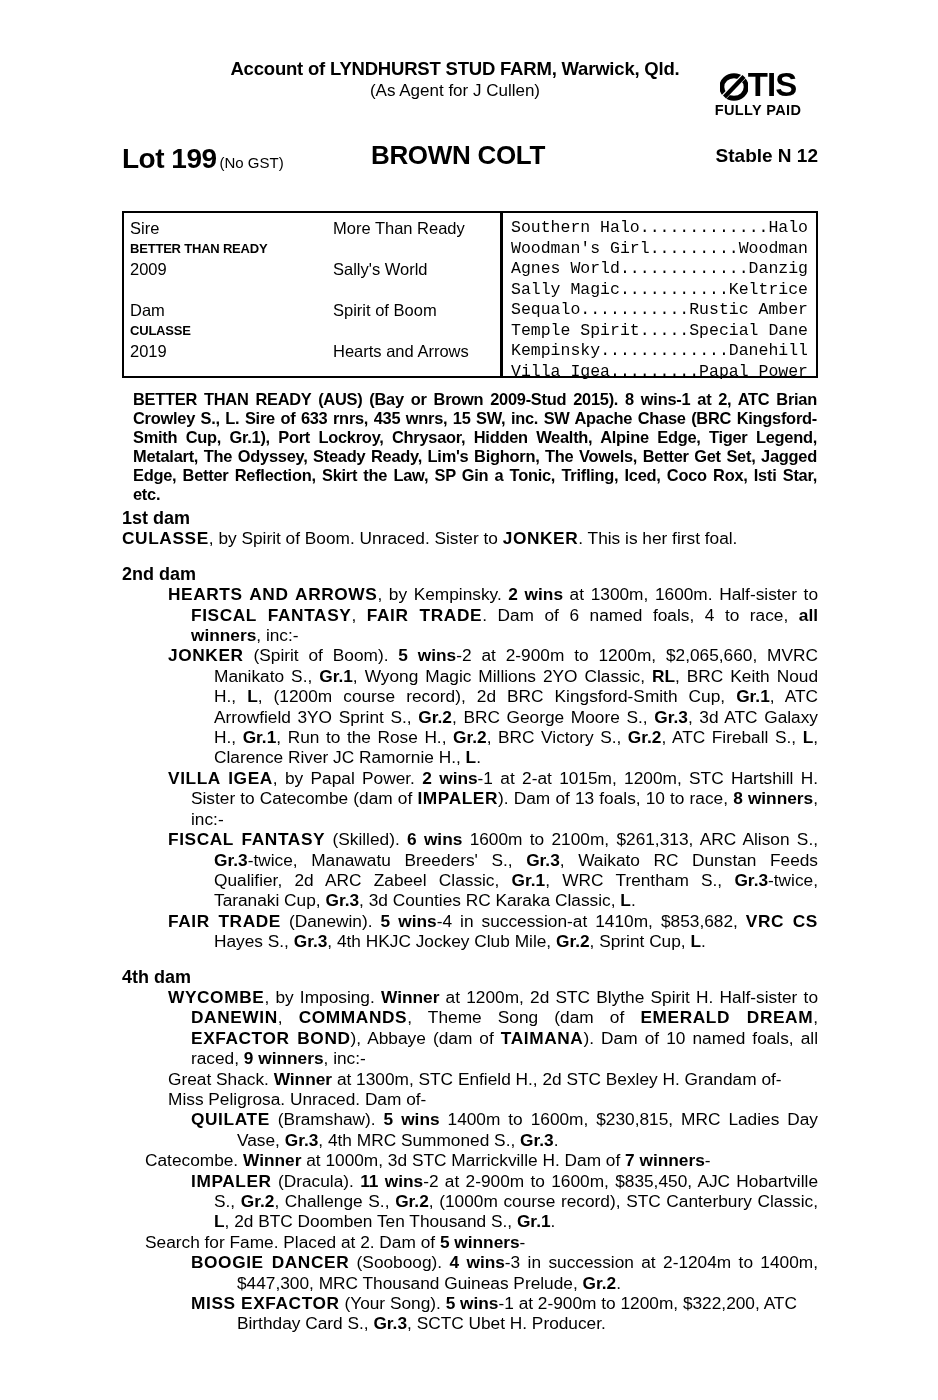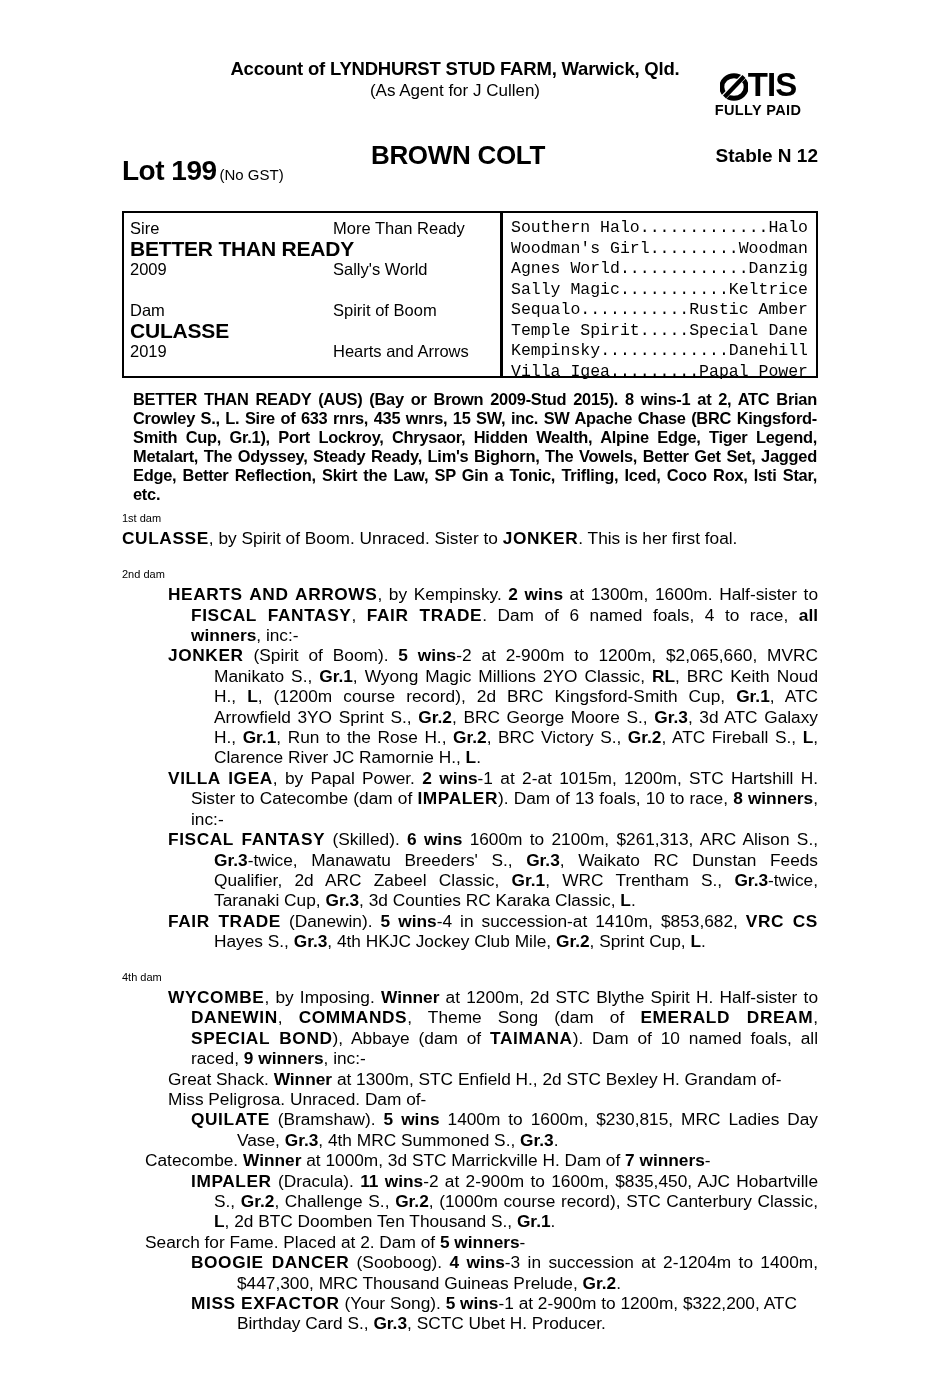--- a/index.html
+++ b/index.html
@@ -72,21 +72,21 @@
   
   .lot-row {
     position: absolute;
     left: 122px;
     top: 139px;
     width: 696px;
     height: 34px;
   }
   .lot-left {
     position: absolute;
-    left: 0; top: 16px;
+    left: 0; top: 4px;
     white-space: nowrap;
   }
   .lot-num {
     font-size: 28px;
     font-weight: bold;
     letter-spacing: -0.5px;
   }
   .lot-gst {
     font-size: 15px;
     font-weight: normal;
@@ -179,21 +179,21 @@
     white-space: nowrap;
   }
   .pl-row .c1 {
     position: absolute; left: 0; top: 0;
   }
   .pl-row .c2 {
     position: absolute; left: 203px; top: 0;
   }
   .pl-row.nm {
     font-weight: bold;
-    font-size: 21px;
+    font-size: 13px;
     letter-spacing: -0.2px;
   }
   .pr-row {
     height: 20.5px;
     line-height: 20.5px;
     font-size: 16.5px;
     display: flex;
     align-items: baseline;
     white-space: nowrap;
     overflow: hidden;
@@ -225,22 +225,22 @@
   
   .prose {
     position: absolute;
     left: 122px;
     top: 508px;
     width: 696px;
     font-size: 17.3px;
     line-height: 20.4px;
   }
   .dam-head {
-    font-weight: normal;
-    font-size: 11px;
+    font-weight: bold;
+    font-size: 18px;
     margin-top: 15px;
     margin-bottom: 0px;
   }
   .dam-head:first-child { margin-top: 0; }
   .p0 {
     text-align: justify;
     text-indent: 0;
     padding-left: 0px;
     margin: 0;
   }
@@ -386,21 +386,21 @@
 
     <div class="dam-head">2nd dam</div>
     <p class="p-hang2"><b class="sp">HEARTS AND ARROWS</b>, by Kempinsky. <b>2 wins</b> at 1300m, 1600m. Half-sister to <b class="sp">FISCAL FANTASY</b>, <b class="sp">FAIR TRADE</b>. Dam of 6 named foals, 4 to race, <b>all winners</b>, inc:-</p>
     <p class="p-hang3"><b class="sp">JONKER</b> (Spirit of Boom). <b>5 wins</b>-2 at 2-900m to 1200m, $2,065,660, MVRC Manikato S., <b>Gr.1</b>, Wyong Magic Millions 2YO Classic, <b>RL</b>, BRC Keith Noud H., <b>L</b>, (1200m course record), 2d BRC Kingsford-Smith Cup, <b>Gr.1</b>, ATC Arrowfield 3YO Sprint S., <b>Gr.2</b>, BRC George Moore S., <b>Gr.3</b>, 3d ATC Galaxy H., <b>Gr.1</b>, Run to the Rose H., <b>Gr.2</b>, BRC Victory S., <b>Gr.2</b>, ATC Fireball S., <b>L</b>, Clarence River JC Ramornie H., <b>L</b>.</p>
 
     <p class="p-hang2"><b class="sp">VILLA IGEA</b>, by Papal Power. <b>2 wins</b>-1 at 2-at 1015m, 1200m, STC Hartshill H. Sister to Catecombe (dam of <b class="sp">IMPALER</b>). Dam of 13 foals, 10 to race, <b>8 winners</b>, inc:-</p>
     <p class="p-hang3"><b class="sp">FISCAL FANTASY</b> (Skilled). <b>6 wins</b> 1600m to 2100m, $261,313, ARC Alison S., <b>Gr.3</b>-twice, Manawatu Breeders' S., <b>Gr.3</b>, Waikato RC Dunstan Feeds Qualifier, 2d ARC Zabeel Classic, <b>Gr.1</b>, WRC Trentham S., <b>Gr.3</b>-twice, Taranaki Cup, <b>Gr.3</b>, 3d Counties RC Karaka Classic, <b>L</b>.</p>
     <p class="p-hang3"><b class="sp">FAIR TRADE</b> (Danewin). <b>5 wins</b>-4 in succession-at 1410m, $853,682, <b class="sp">VRC CS</b> Hayes S., <b>Gr.3</b>, 4th HKJC Jockey Club Mile, <b>Gr.2</b>, Sprint Cup, <b>L</b>.</p>
 
     <div class="dam-head">4th dam</div>
-    <p class="p-hang2"><b class="sp">WYCOMBE</b>, by Imposing. <b>Winner</b> at 1200m, 2d STC Blythe Spirit H. Half-sister to <b class="sp">DANEWIN</b>, <b class="sp">COMMANDS</b>, Theme Song (dam of <b class="sp">EMERALD DREAM</b>, <b class="sp">SPECIAL BOND</b>), Abbaye (dam of <b class="sp">TAIMANA</b>). Dam of 10 named foals, all raced, <b>9 winners</b>, inc:-</p>
+    <p class="p-hang2"><b class="sp">WYCOMBE</b>, by Imposing. <b>Winner</b> at 1200m, 2d STC Blythe Spirit H. Half-sister to <b class="sp">DANEWIN</b>, <b class="sp">COMMANDS</b>, Theme Song (dam of <b class="sp">EMERALD DREAM</b>, <b class="sp">EXFACTOR BOND</b>), Abbaye (dam of <b class="sp">TAIMANA</b>). Dam of 10 named foals, all raced, <b>9 winners</b>, inc:-</p>
     <p class="p-hang3" style="padding-left:46px;text-indent:0px;">Great Shack. <b>Winner</b> at 1300m, STC Enfield H., 2d STC Bexley H. Grandam of-</p>
     <p class="p-hang3" style="padding-left:69px;text-indent:-23px;">Miss Peligrosa. Unraced. Dam of-</p>
     <p class="p-hang4"><b class="sp">QUILATE</b> (Bramshaw). <b>5 wins</b> 1400m to 1600m, $230,815, MRC Ladies Day Vase, <b>Gr.3</b>, 4th MRC Summoned S., <b>Gr.3</b>.</p>
     <p class="p-hang3" style="padding-left:69px;text-indent:-46px;">Catecombe. <b>Winner</b> at 1000m, 3d STC Marrickville H. Dam of <b>7 winners</b>-</p>
     <p class="p-hang4" style="padding-left:92px;text-indent:-23px;"><b class="sp">IMPALER</b> (Dracula). <b>11 wins</b>-2 at 2-900m to 1600m, $835,450, AJC Hobartville S., <b>Gr.2</b>, Challenge S., <b>Gr.2</b>, (1000m course record), STC Canterbury Classic, <b>L</b>, 2d BTC Doomben Ten Thousand S., <b>Gr.1</b>.</p>
     <p class="p-hang3" style="padding-left:92px;text-indent:-69px;">Search for Fame. Placed at 2. Dam of <b>5 winners</b>-</p>
     <p class="p-hang4"><b class="sp">BOOGIE DANCER</b> (Sooboog). <b>4 wins</b>-3 in succession at 2-1204m to 1400m, $447,300, MRC Thousand Guineas Prelude, <b>Gr.2</b>.</p>
     <p class="p-hang4 p-last"><b class="sp">MISS EXFACTOR</b> (Your Song). <b>5 wins</b>-1 at 2-900m to 1200m, $322,200, ATC Birthday Card S., <b>Gr.3</b>, SCTC Ubet H. Producer.</p>
 
   </div>

